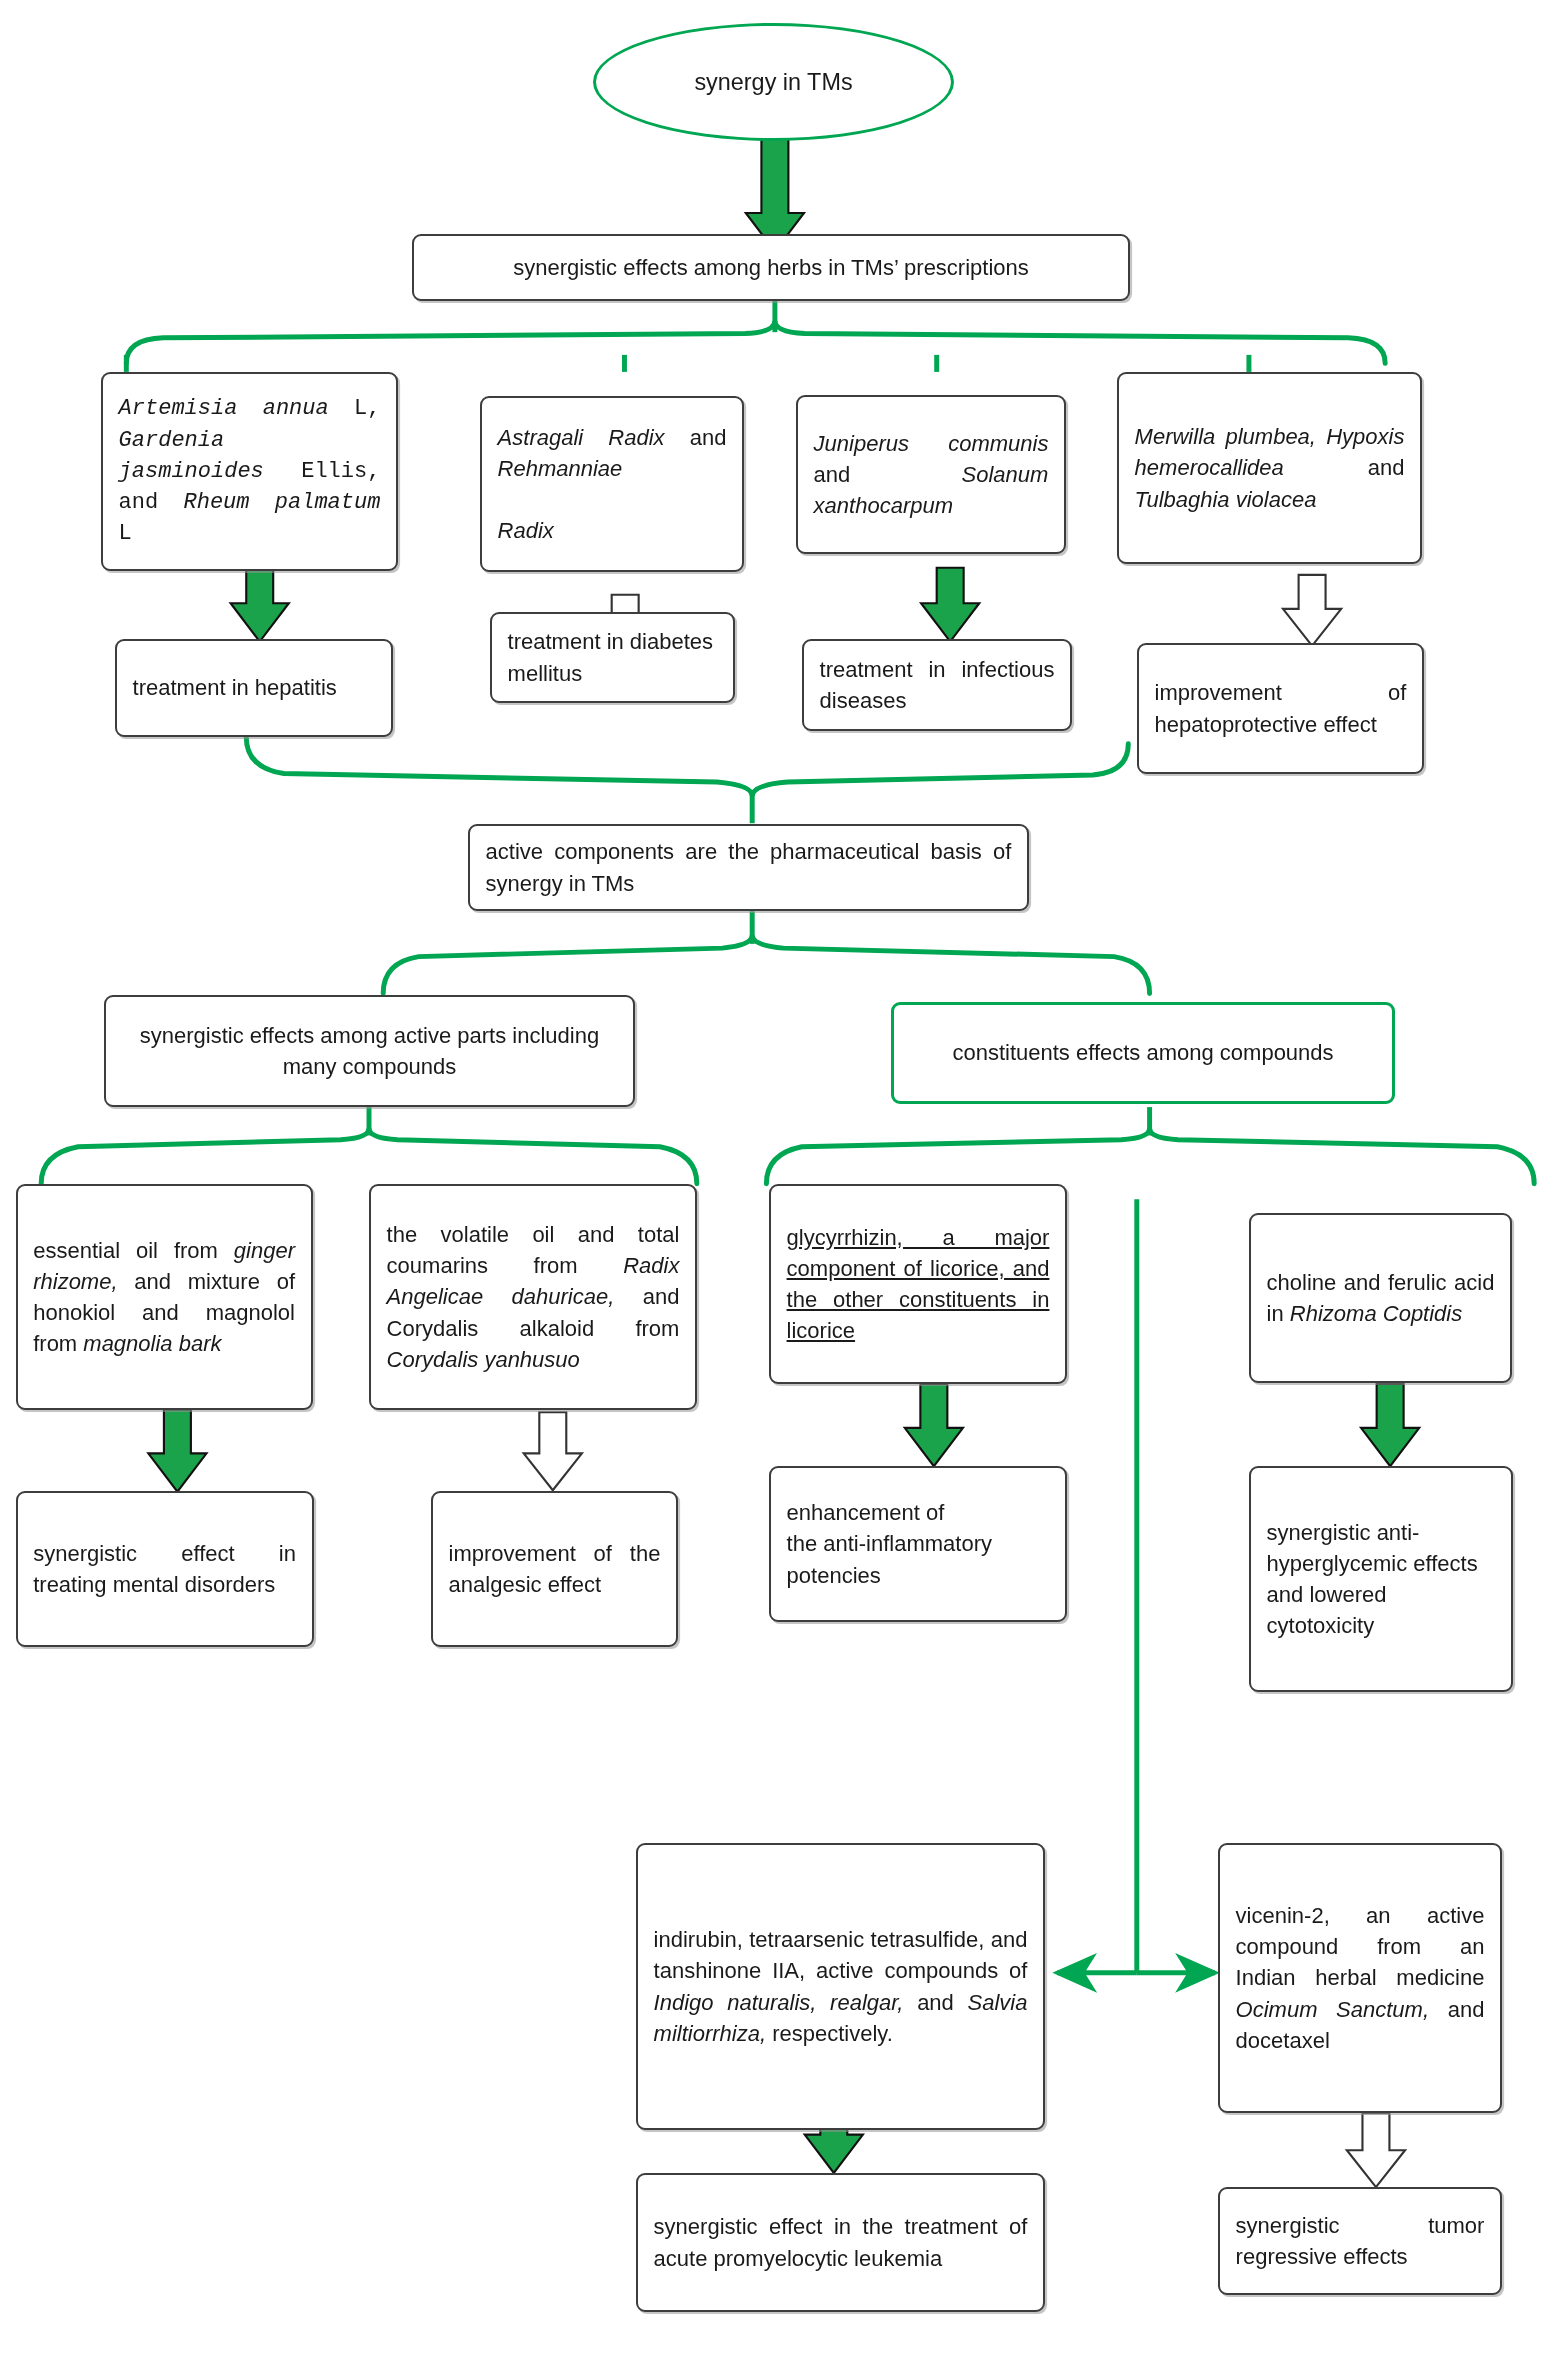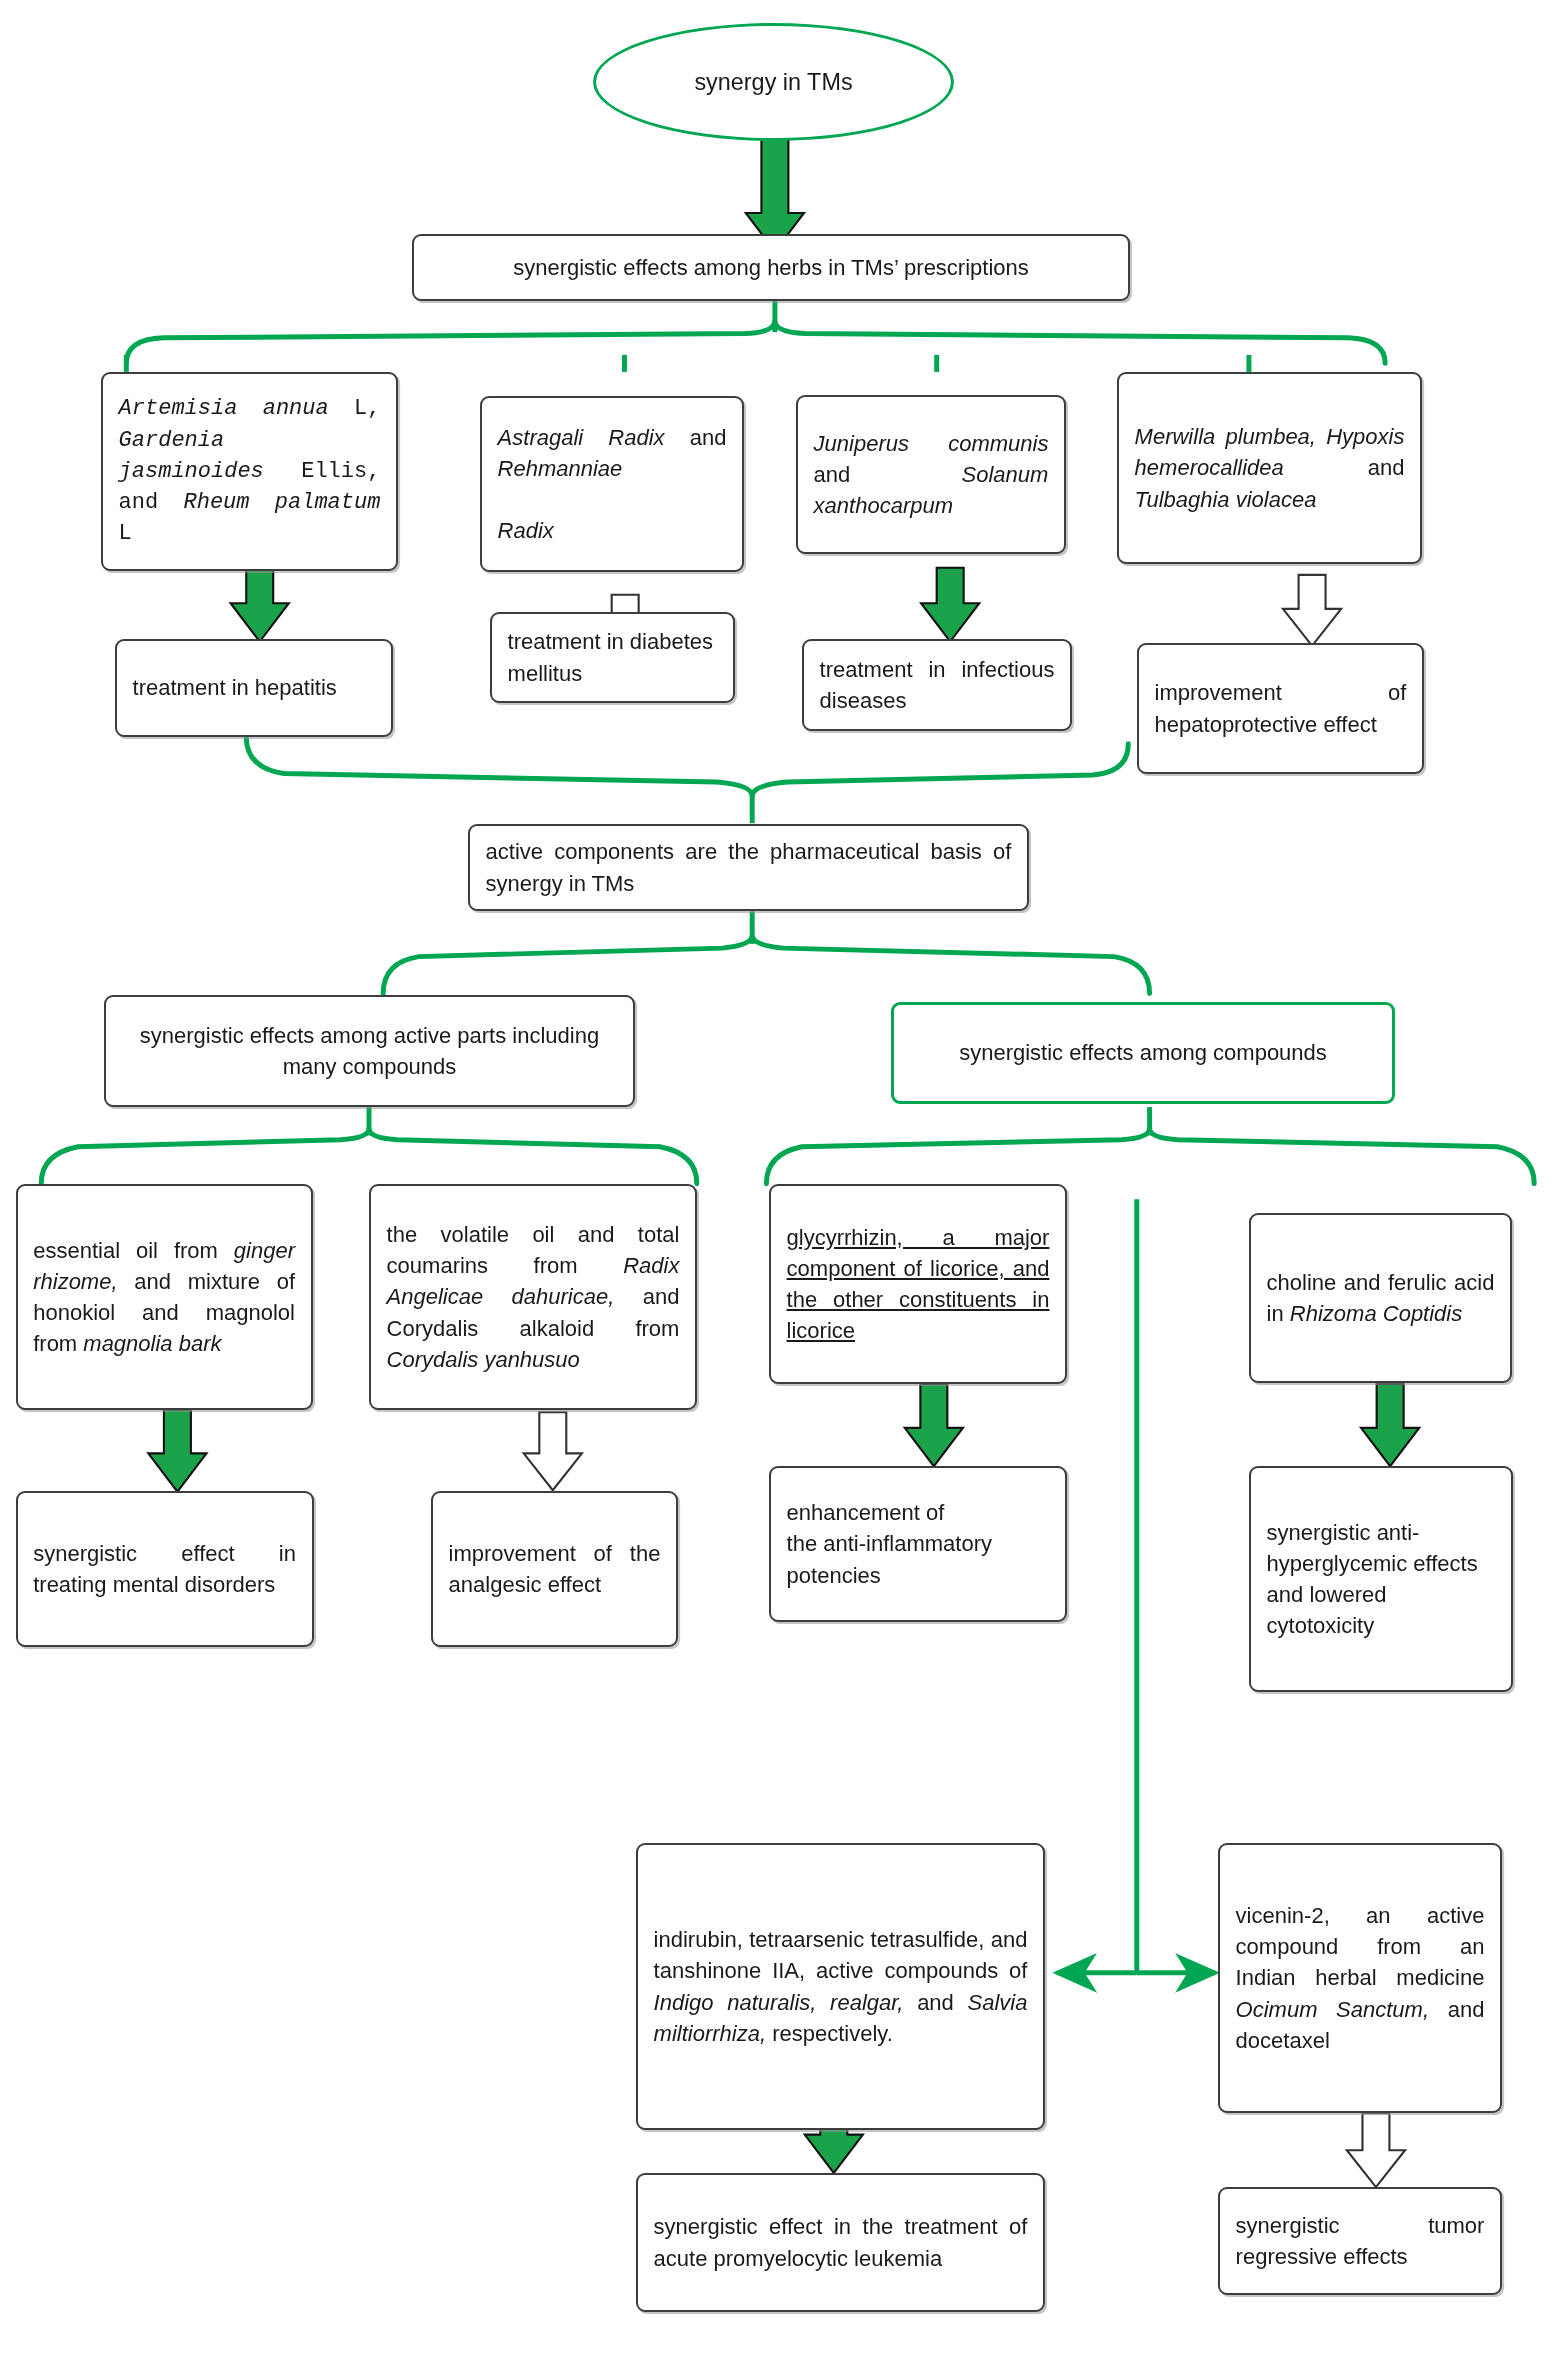--- a/index.html
+++ b/index.html
@@ -172,21 +172,21 @@
 
   <div class="node just" style="left:468px;top:824px;width:561px;height:87px;">
     <p>active components are the pharmaceutical basis of synergy in TMs</p>
   </div>
 
   <div class="node ctr" style="left:104px;top:995px;width:531px;height:112px;">
     <p>synergistic effects among active parts including many compounds</p>
   </div>
 
   <div class="node ctr greenbox" style="left:891px;top:1002px;width:504px;height:102px;">
-    <p>synergistic effects among compounds</p>
+    <p>constituents effects among compounds</p>
   </div>
 
   <div class="node just" style="left:15.6px;top:1184px;width:297px;height:226px;">
     <p><span>essential oil from </span><i>ginger rhizome,</i><span> and mixture of honokiol and magnolol from </span><i>magnolia bark</i></p>
   </div>
 
   <div class="node just" style="left:369px;top:1184px;width:328px;height:226px;">
     <p><span>the volatile oil and total coumarins from </span><i>Radix Angelicae dahuricae,</i><span> and Corydalis alkaloid from </span><i>Corydalis yanhusuo</i></p>
   </div>
 

